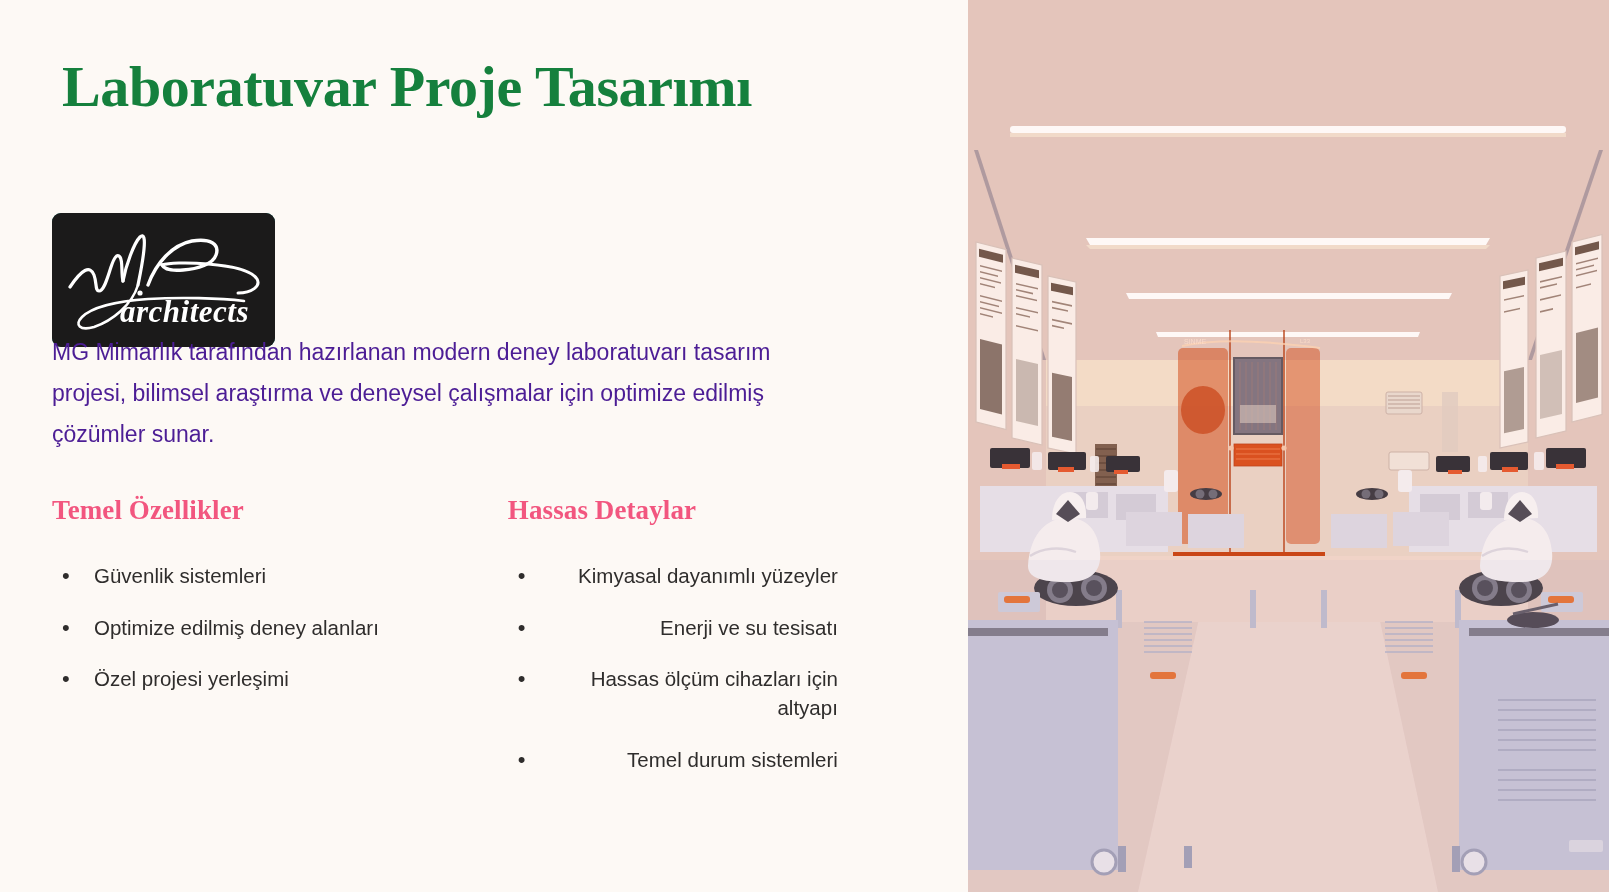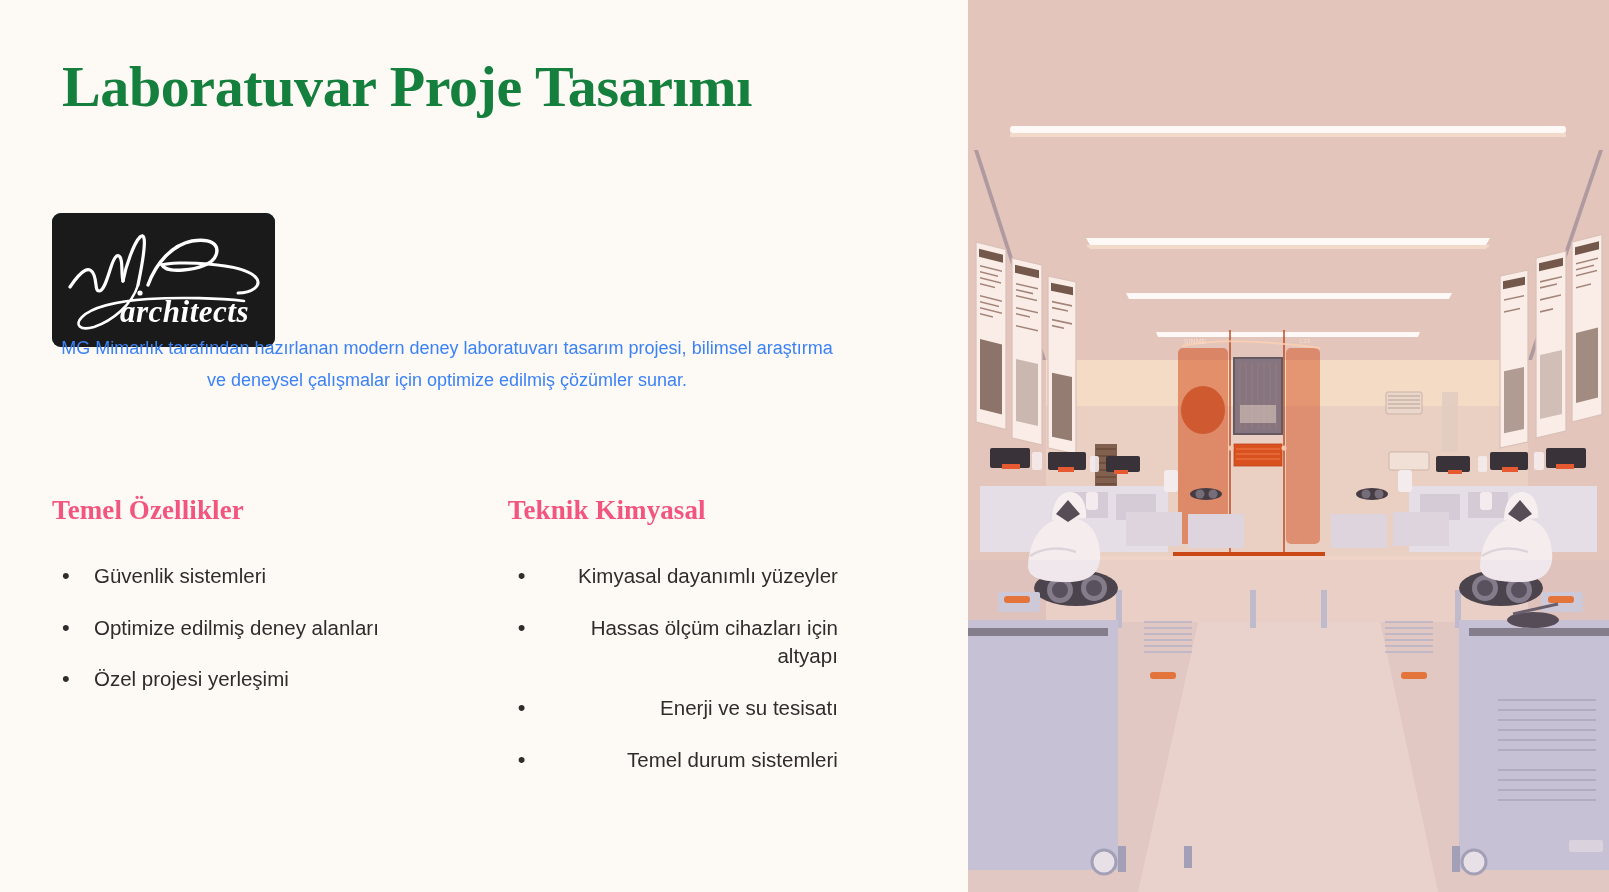--- a/index.html
+++ b/index.html
@@ -59,25 +59,24 @@
     margin-top: 45px;
   }
   .logo-box svg { display: block; width: 100%; height: 100%; }
 
   
   .lead-paragraph {
     position: absolute;
     left: 52px;
     top: 332px;
     width: 790px;
-    font-size: 18px;
+    font-size: 23px;
     line-height: 1.78;
-    color: #3b82f6;
+    color: #4c1d95;
     font-family: "Liberation Sans", sans-serif;
-    text-align: center;
   }
 
   
   .columns {
     position: absolute;
     left: 52px;
     top: 495px;
     width: 880px;
     display: flex;
     gap: 12px;
@@ -167,25 +166,25 @@
       <div class="col col-left">
         <div class="col-heading">Temel Özellikler</div>
         <ul class="feature-list">
           <li>Güvenlik sistemleri</li>
           <li>Optimize edilmiş deney alanları</li>
           <li>Özel projesi yerleşimi</li>
         </ul>
       </div>
 
       <div class="col col-right">
-        <div class="col-heading">Teknik Kimyasal</div>
+        <div class="col-heading">Hassas Detaylar</div>
         <ul class="feature-list">
           <li>Kimyasal dayanımlı yüzeyler</li>
+          <li>Enerji ve su tesisatı</li>
           <li>Hassas ölçüm cihazları için altyapı</li>
-          <li>Enerji ve su tesisatı</li>
           <li>Temel durum sistemleri</li>
         </ul>
       </div>
 
     </div>
   </div>
 
   <div class="image-pane">
     <svg viewBox="0 0 641 892" xmlns="http://www.w3.org/2000/svg" aria-hidden="true">
       <defs>

